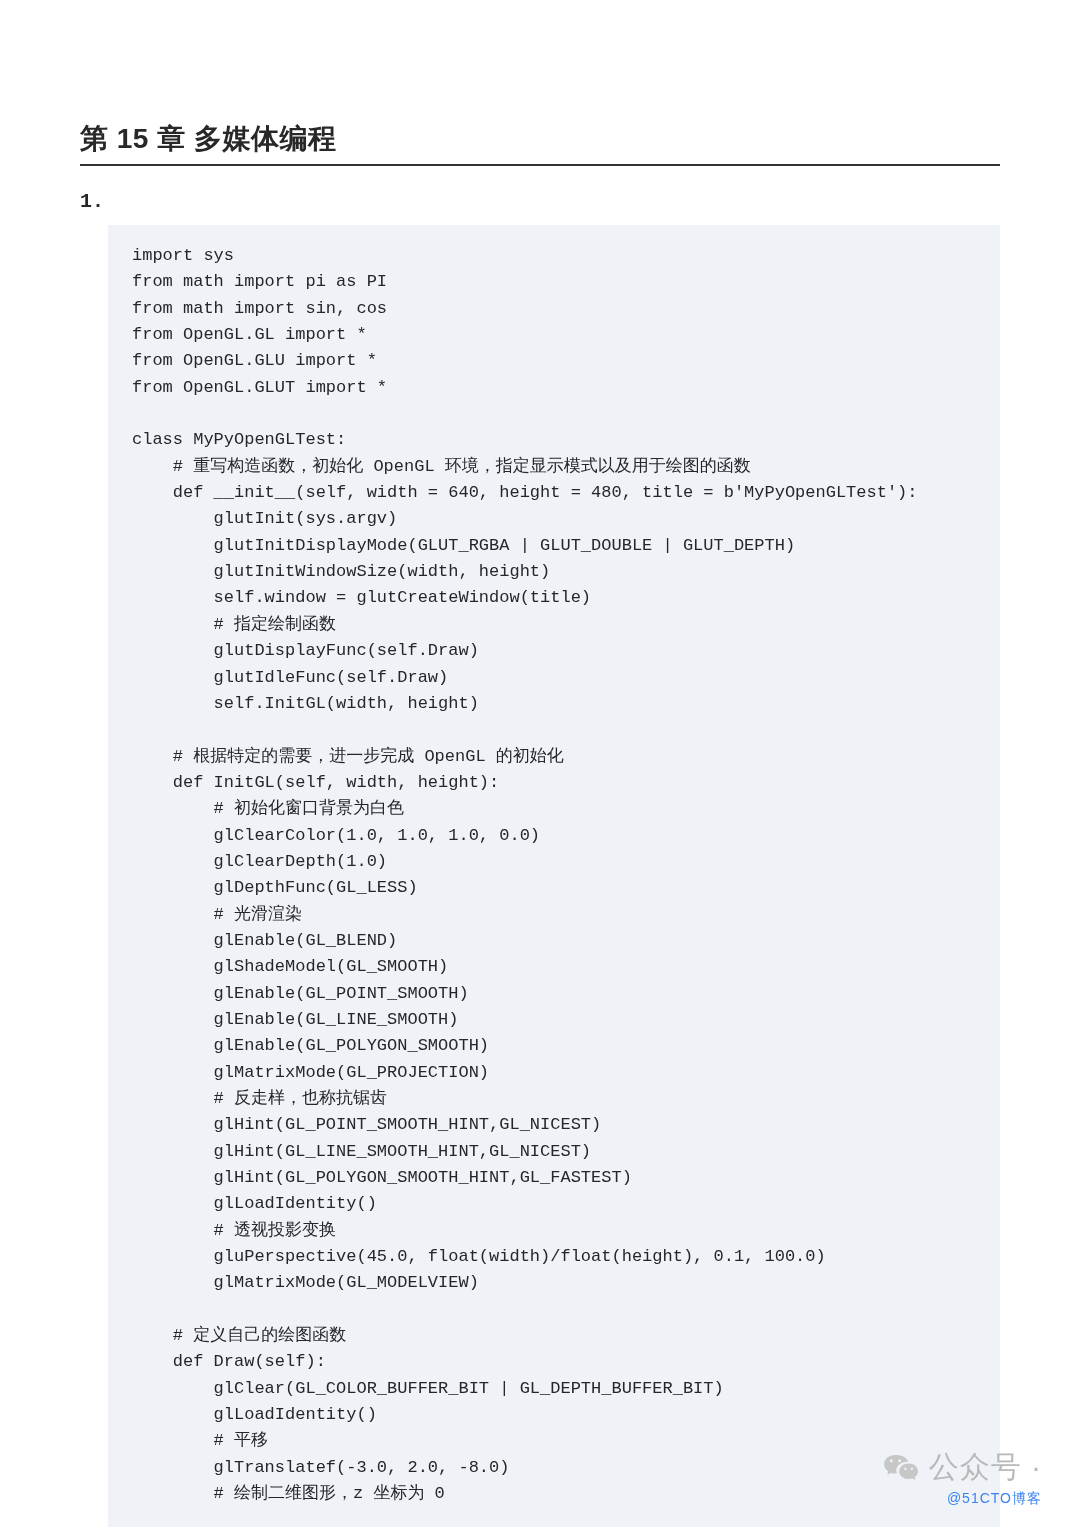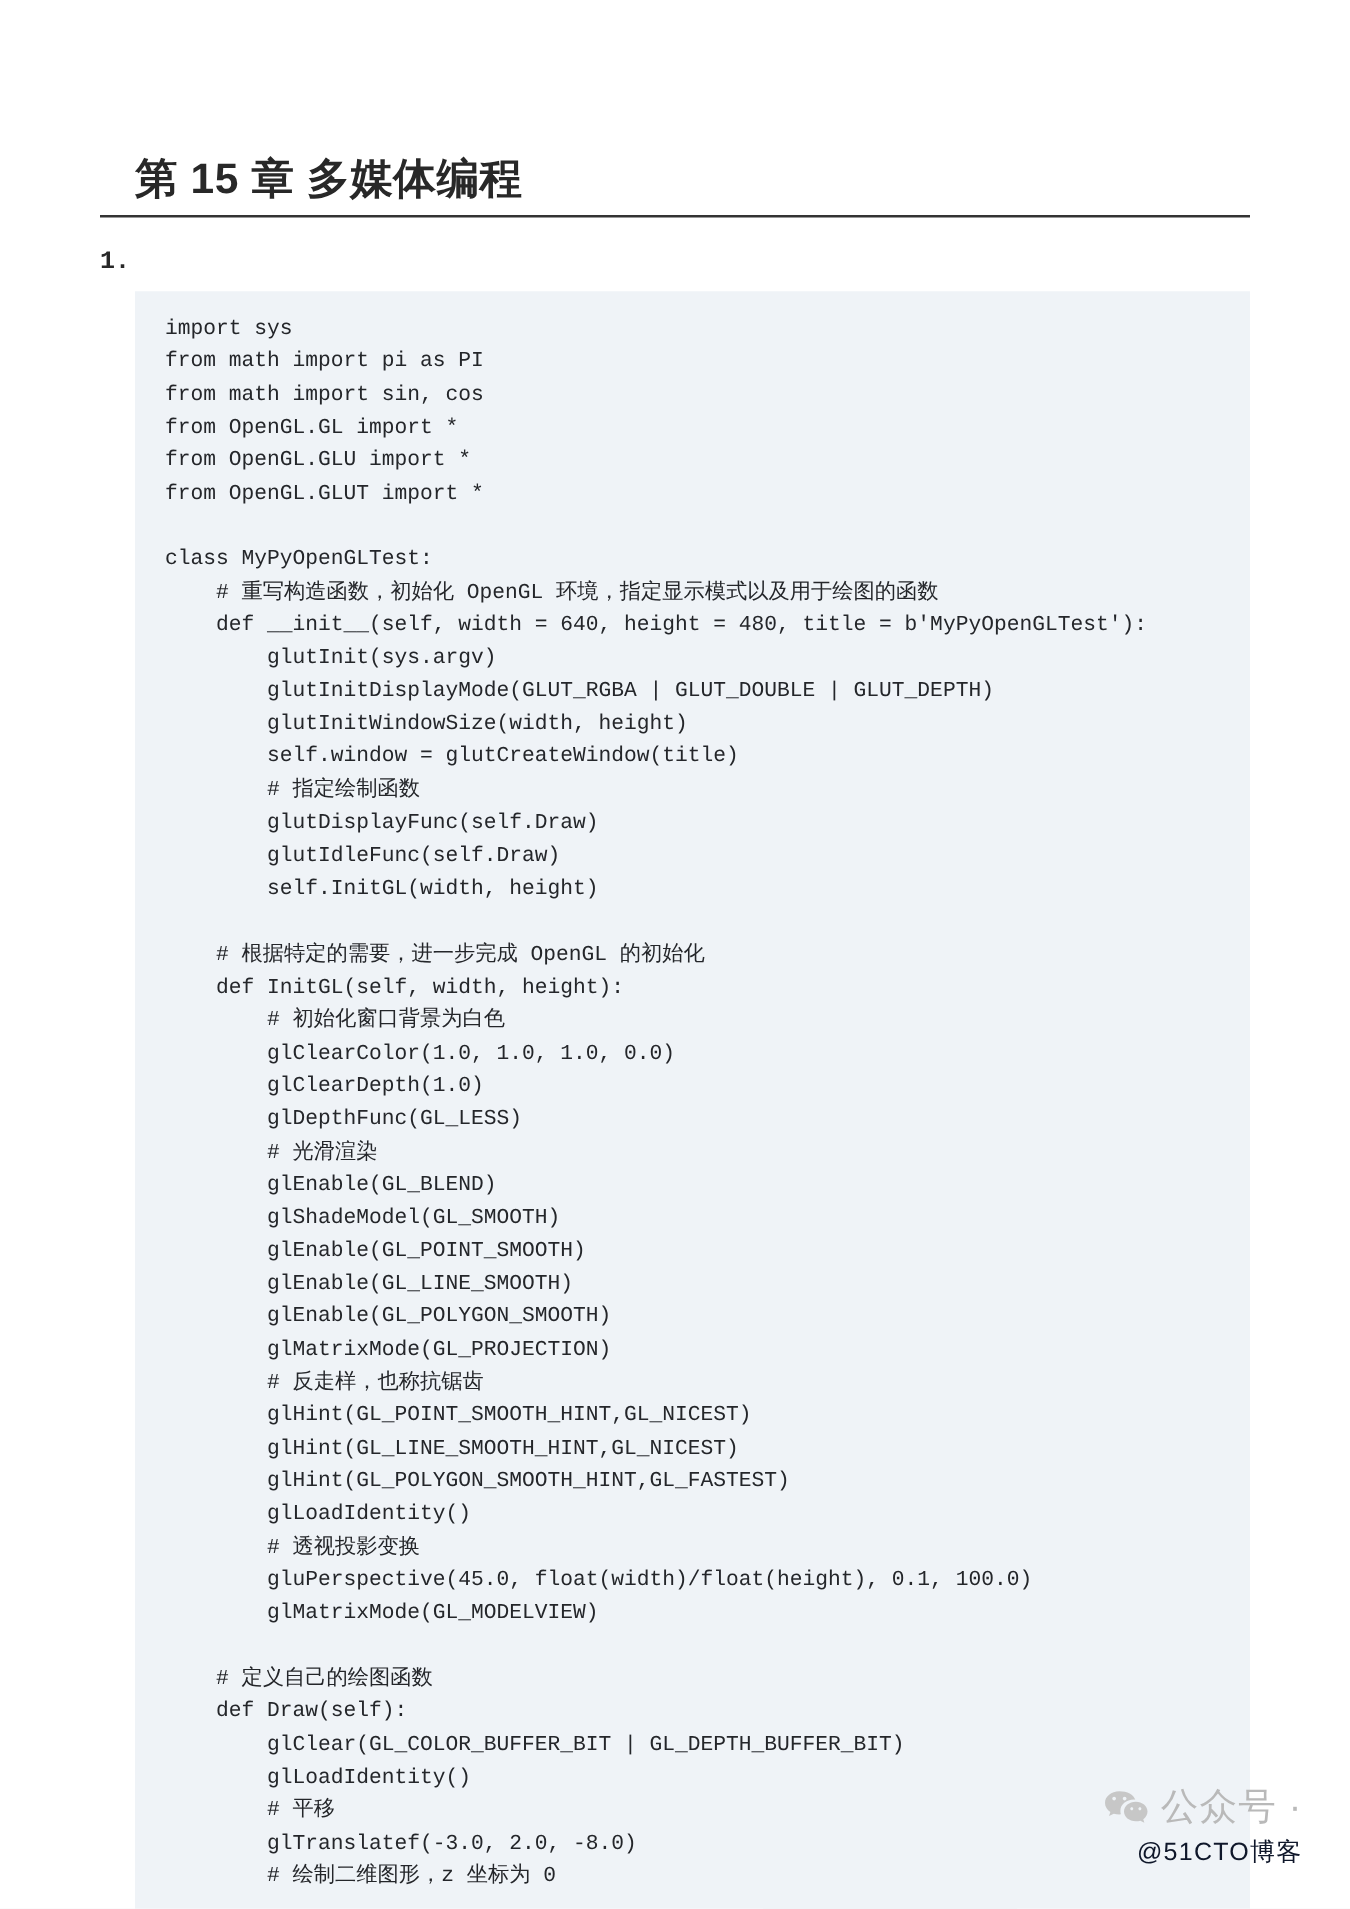--- a/index.html
+++ b/index.html
@@ -6,25 +6,24 @@
   body {
     background: #ffffff;
     width: 1080px;
     height: 1527px;
     font-family: "Microsoft YaHei", "SimSun", sans-serif;
     position: relative;
     color: #282828;
   }
   .page { padding: 120px 80px 0 80px; }
   .chapter-title {
-    font-size: 34px;
+    font-size: 28px;
     font-weight: 700;
     margin-bottom: 6px;
     letter-spacing: 0.5px;
-    margin-left: 28px;
   }
   .underline { border-bottom: 2px solid #333; margin-bottom: 24px; }
   .qnum {
     font-family: Consolas, "Courier New", monospace;
     font-size: 20px;
     font-weight: 700;
     margin-bottom: 12px;
   }
   .codeblock {
     background: #eff3f7;
@@ -32,38 +31,38 @@
     margin-left: 28px;
     font-family: Consolas, "Courier New", monospace;
     font-size: 17px;
     line-height: 1.55;
     color: #24262a;
     white-space: pre;
   }
   .watermark {
     position: absolute;
     right: 38px;
-    bottom: 32px;
+    bottom: 19px;
     display: flex;
     flex-direction: column;
     align-items: flex-end;
     color: #b9b9b9;
   }
   .watermark .row1 {
     display: flex;
     align-items: center;
     gap: 10px;
     font-size: 30px;
     letter-spacing: 1px;
   }
   .watermark .row2 {
-    font-size: 20px;
+    font-size: 14px;
     margin-top: 2px;
     letter-spacing: 1px;
-    color: #0f172a;
+    color: #3b82f6;
   }
   .wx-icon {
     width: 36px; height: 30px; position: relative;
   }
   .wx-icon svg { width: 100%; height: 100%; fill: #c7c7c7; }
 </style>
 </head>
 <body>
 
 <div class="page">

